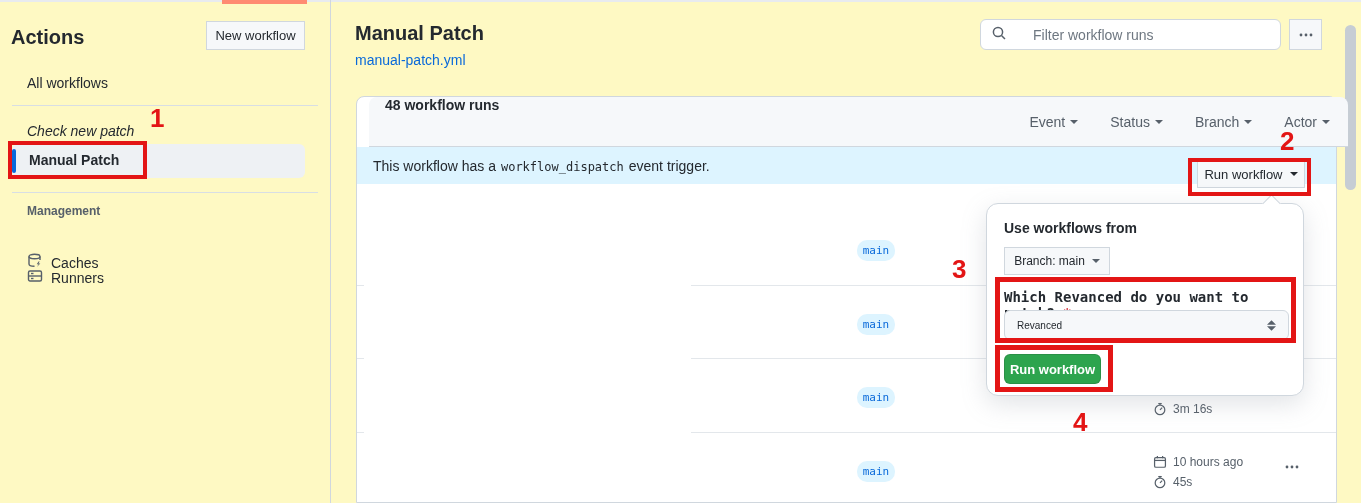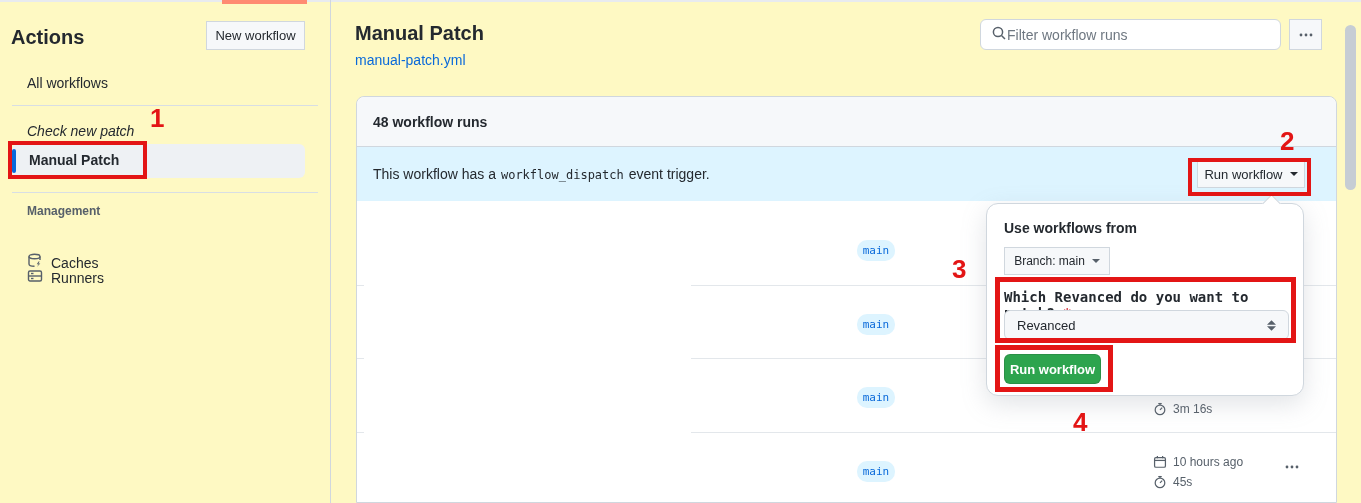--- a/index.html
+++ b/index.html
@@ -36,45 +36,45 @@
   .sb-mgmt { left:27px; top:204px; font-size:12px; font-weight:700; color:#57606a; }
   .sb-item { display:flex; align-items:center; gap:8px; left:27px; font-size:14px; cursor:pointer; }
   .sb-item svg { flex:0 0 auto; }
 
   
   .main-title { left:355px; top:22px; font-size:20px; font-weight:700; }
   .file-link { left:355px; top:52px; font-size:14px; color:#0969da; cursor:pointer; }
   .filter-box {
     left:980px; top:19px; width:301px; height:31px;
     border:1px solid #d0d7de; border-radius:6px; background:#fff;
-    display:flex; align-items:center; padding:0 10px; gap:0;
+    display:flex; align-items:center; padding:0 10px; gap:26px;
   }
   .filter-box input {
     border:none; outline:none; flex:1; font-size:14px; color:#24292f; background:transparent;
     font-family:"Liberation Sans",sans-serif;
   }
   .filter-box input::placeholder { color:#6e7781; }
   .kebab-btn { left:1289px; top:19px; width:33px; height:31px; }
 
   
   .scroll-thumb { left:1345px; top:25px; width:11px; height:165px; background:#c6cdd4; border-radius:6px; cursor:pointer; }
 
   
   .card { left:356px; top:96px; width:981px; height:407px; border:1px solid #d0d7de; border-radius:8px 8px 0 0; background:#fff; }
   .card-header {
-    position:absolute; left:0; top:0; width:100%; height:50px;
+    position:absolute; left:12px; top:0; width:100%; height:50px;
     background:#f6f8fa; border-bottom:1px solid #d0d7de; border-radius:8px 8px 0 0;
-    display:flex; align-items:center;
+    display:flex; align-items:flex-start;
   }
   .count-label { margin-left:16px; font-size:14px; font-weight:700; }
   .filters { position:absolute; right:18px; top:0; height:50px; display:flex; align-items:center; gap:32px; }
   .filter-dd { display:flex; align-items:center; gap:5px; font-size:14px; color:#57606a; cursor:pointer; }
 
   .banner {
-    position:absolute; left:0; top:50px; width:100%; height:54px;
+    position:absolute; left:0; top:50px; width:100%; height:37px;
     background:#ddf4ff; display:flex; align-items:center;
   }
   .banner-text { margin-left:16px; font-size:14px; color:#24292f; display:flex; align-items:baseline; gap:5px; }
   .banner-code { font-family:"DejaVu Sans Mono", monospace; font-size:12px; }
   .run-wf-btn { position:absolute; left:840px; top:13px; width:108px; height:28px; gap:7px; font-weight:400; }
 
   .row-sep { left:334px; width:645px; height:1px; background:#e3e7eb; }
   .row-sep-stub { left:0; width:7px; height:1px; background:#e3e7eb; }
 
   .branch-badge {
@@ -101,21 +101,21 @@
   .popup-title { position:absolute; left:17px; top:16px; font-size:14px; font-weight:700; }
   .branch-select-btn { position:absolute; left:17px; top:43px; width:106px; height:28px; font-size:12px; font-weight:400; gap:7px; }
   .question-label {
     position:absolute; left:17px; top:85px;
     font-family:"DejaVu Sans Mono", monospace; font-size:14px; font-weight:700;
   }
   .required { color:#cf222e; font-weight:700; }
   .wf-select {
     position:absolute; left:17px; top:106px; width:285px; height:30px;
     background:#f6f8fa; border:1px solid #d0d7de; border-radius:6px;
-    display:flex; align-items:center; padding:0 12px; font-size:13px; cursor:pointer;
+    display:flex; align-items:center; padding:0 12px; font-size:10px; cursor:pointer;
   }
   .wf-select .updown { margin-left:auto; display:flex; flex-direction:column; gap:1px; }
   .green-btn {
     position:absolute; left:17px; top:150px; width:97px; height:30px;
     background:#2da44e; border:1px solid rgba(27,31,36,0.15); border-radius:6px;
     color:#fff; font-size:13px; font-weight:600;
     display:flex; align-items:center; justify-content:center; cursor:pointer;
   }
 
   
@@ -199,20 +199,46 @@
         <circle cx="12" cy="2" r="1.4" fill="#57606a"></circle>
     </svg>
   </button>
 
   <div class="abs scroll-thumb"></div>
 
   <div class="abs card">
 
     <div class="card-header">
       <span class="count-label">48 workflow runs</span>
+      <div class="filters">
+        <span class="filter-dd">
+          <span>Event</span>
+          <svg class="caret-down" viewBox="0 0 8 4">
+              <path d="M0 0 L8 0 L4 4 Z" fill="#57606a"></path>
+            </svg>
+        </span>
+        <span class="filter-dd">
+          <span>Status</span>
+          <svg class="caret-down" viewBox="0 0 8 4">
+              <path d="M0 0 L8 0 L4 4 Z" fill="#57606a"></path>
+            </svg>
+        </span>
+        <span class="filter-dd">
+          <span>Branch</span>
+          <svg class="caret-down" viewBox="0 0 8 4">
+              <path d="M0 0 L8 0 L4 4 Z" fill="#57606a"></path>
+            </svg>
+        </span>
+        <span class="filter-dd">
+          <span>Actor</span>
+          <svg class="caret-down" viewBox="0 0 8 4">
+              <path d="M0 0 L8 0 L4 4 Z" fill="#57606a"></path>
+            </svg>
+        </span>
+      </div>
     </div>
 
     <div class="banner">
       <span class="banner-text">
         <span>This workflow has a</span>
         <span class="banner-code">workflow_dispatch</span>
         <span>event trigger.</span>
       </span>
       <button class="gh-btn run-wf-btn">
         <span>Run workflow</span>

